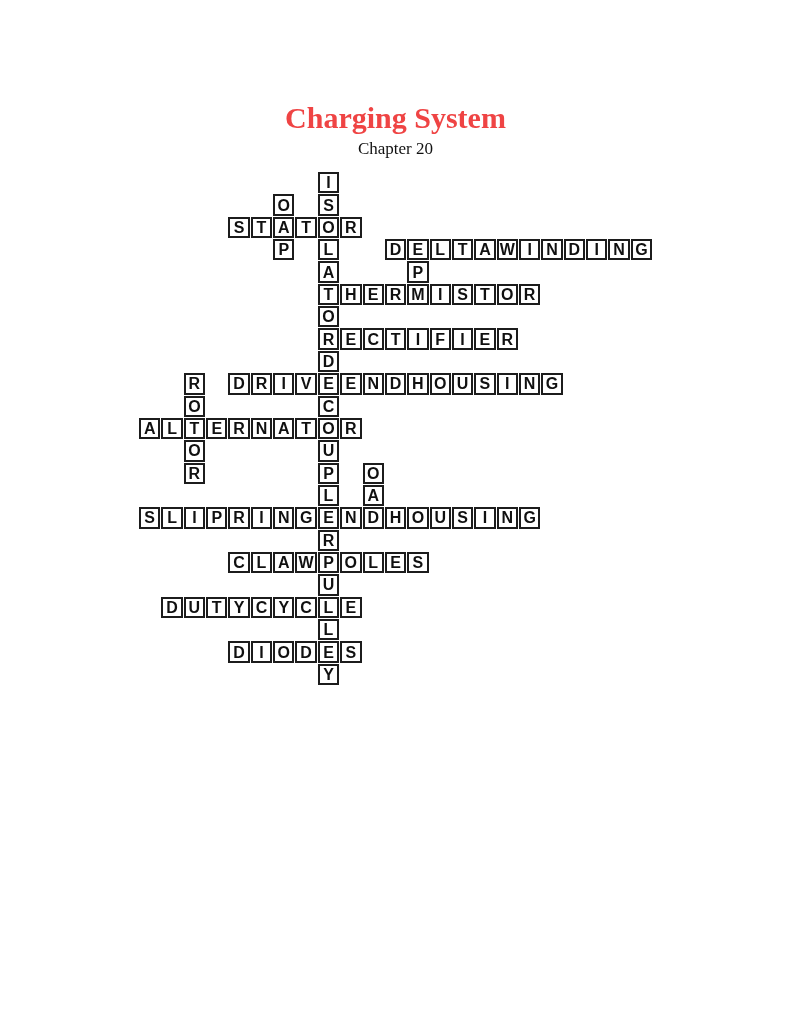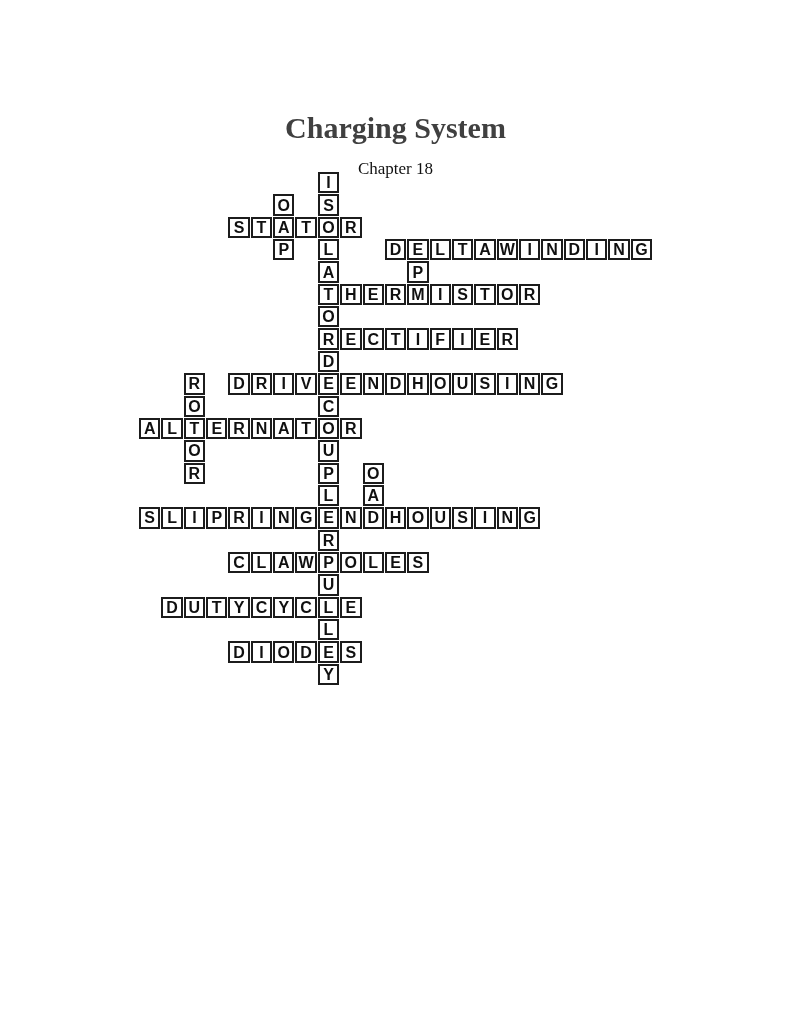--- a/index.html
+++ b/index.html
@@ -17,27 +17,27 @@
   }
   .header {
     position: absolute;
     top: 97px;
     left: 0;
     width: 791px;
     text-align: center;
     color: #111111;
   }
   .title {
-    margin: 14px;
+    margin: 4px;
     font-family: "Liberation Serif", serif;
     font-weight: bold;
     font-size: 30px;
     line-height: 34px;
     letter-spacing: 0px;
-    color: #404040;
+    color: #ef4444;
   }
   .subtitle {
     margin: 0;
     font-family: "Liberation Serif", serif;
     font-size: 17px;
     line-height: 20px;
     color: #111111;
   }
   .grid {
     position: absolute;
@@ -63,21 +63,21 @@
     color: #101010;
     padding-top: 1px;
   }
 </style>
 </head>
 <body>
 
 <div class="page">
   <div class="header">
     <h1 class="title">Charging System</h1>
-    <div class="subtitle">Chapter 18</div>
+    <div class="subtitle">Chapter 20</div>
   </div>
   <div class="grid" id="crossword">
       <div class="cell" style="left: 228.4px; top: 216.7px;">S</div>
       <div class="cell" style="left: 250.75px; top: 216.7px;">T</div>
       <div class="cell" style="left: 273.1px; top: 216.7px;">A</div>
       <div class="cell" style="left: 295.45px; top: 216.7px;">T</div>
       <div class="cell" style="left: 317.8px; top: 216.7px;">O</div>
       <div class="cell" style="left: 340.15px; top: 216.7px;">R</div>
       <div class="cell" style="left: 384.85px; top: 239.05px;">D</div>
       <div class="cell" style="left: 407.2px; top: 239.05px;">E</div>

